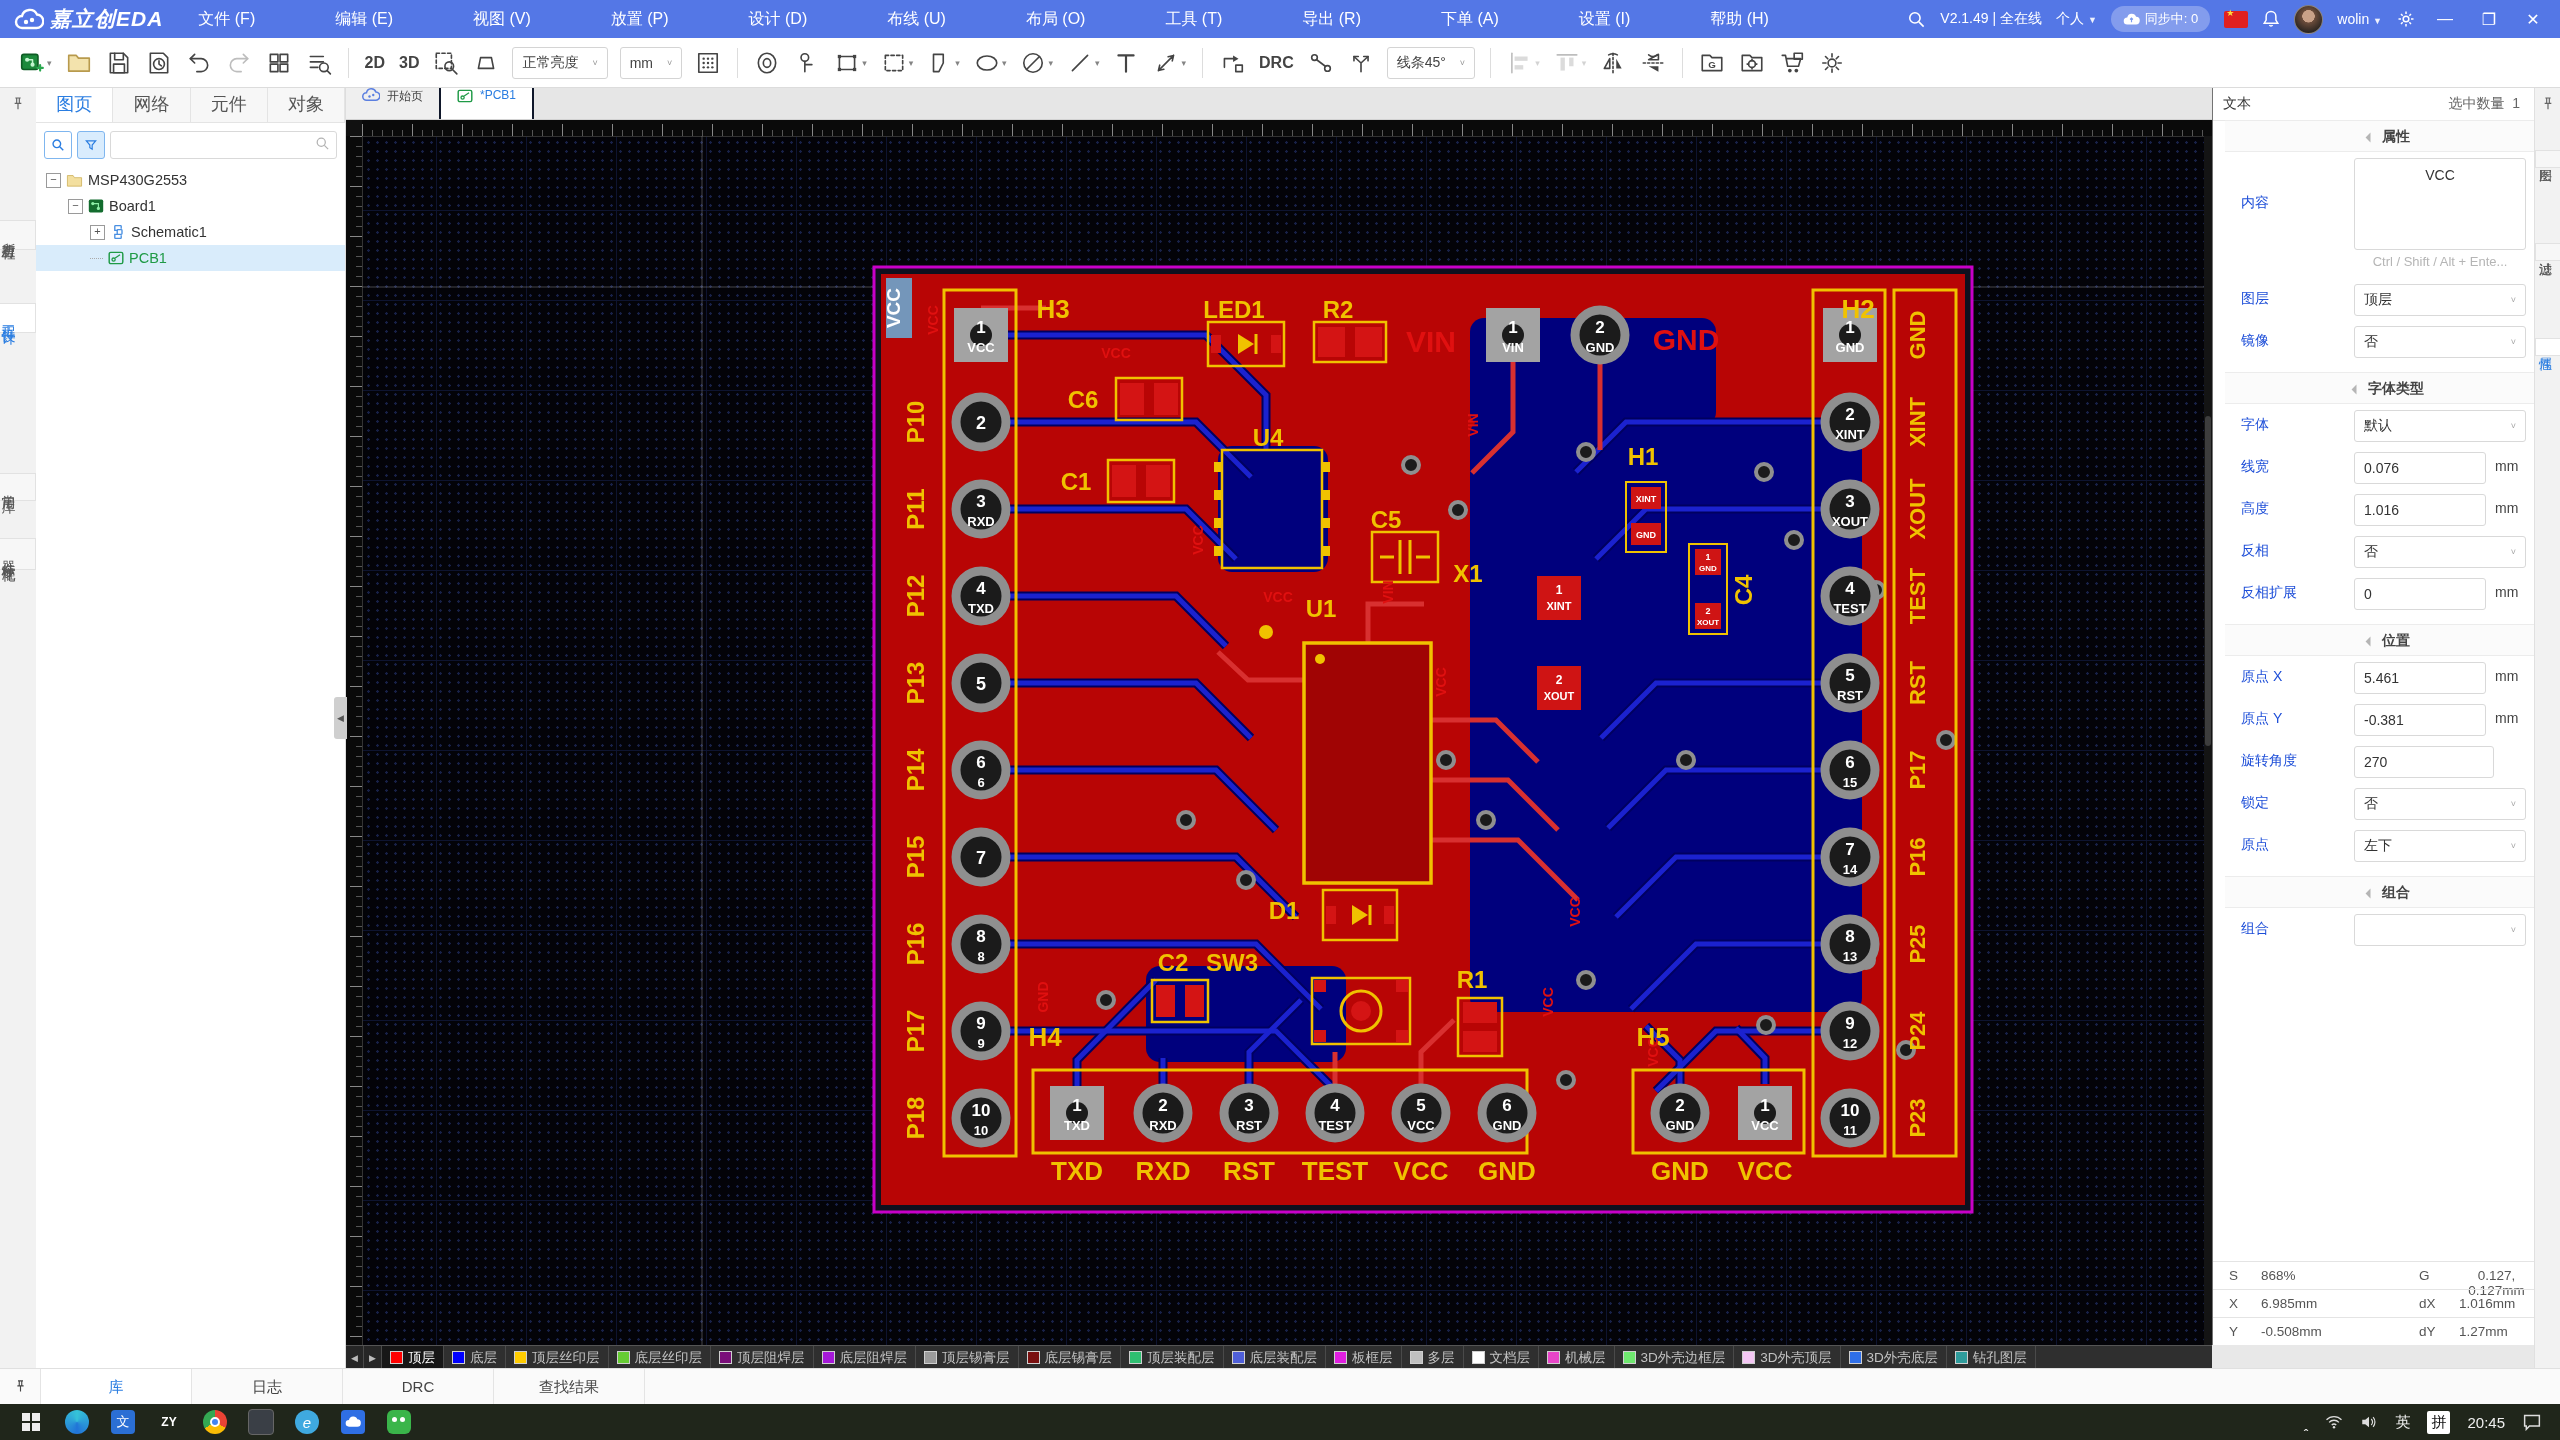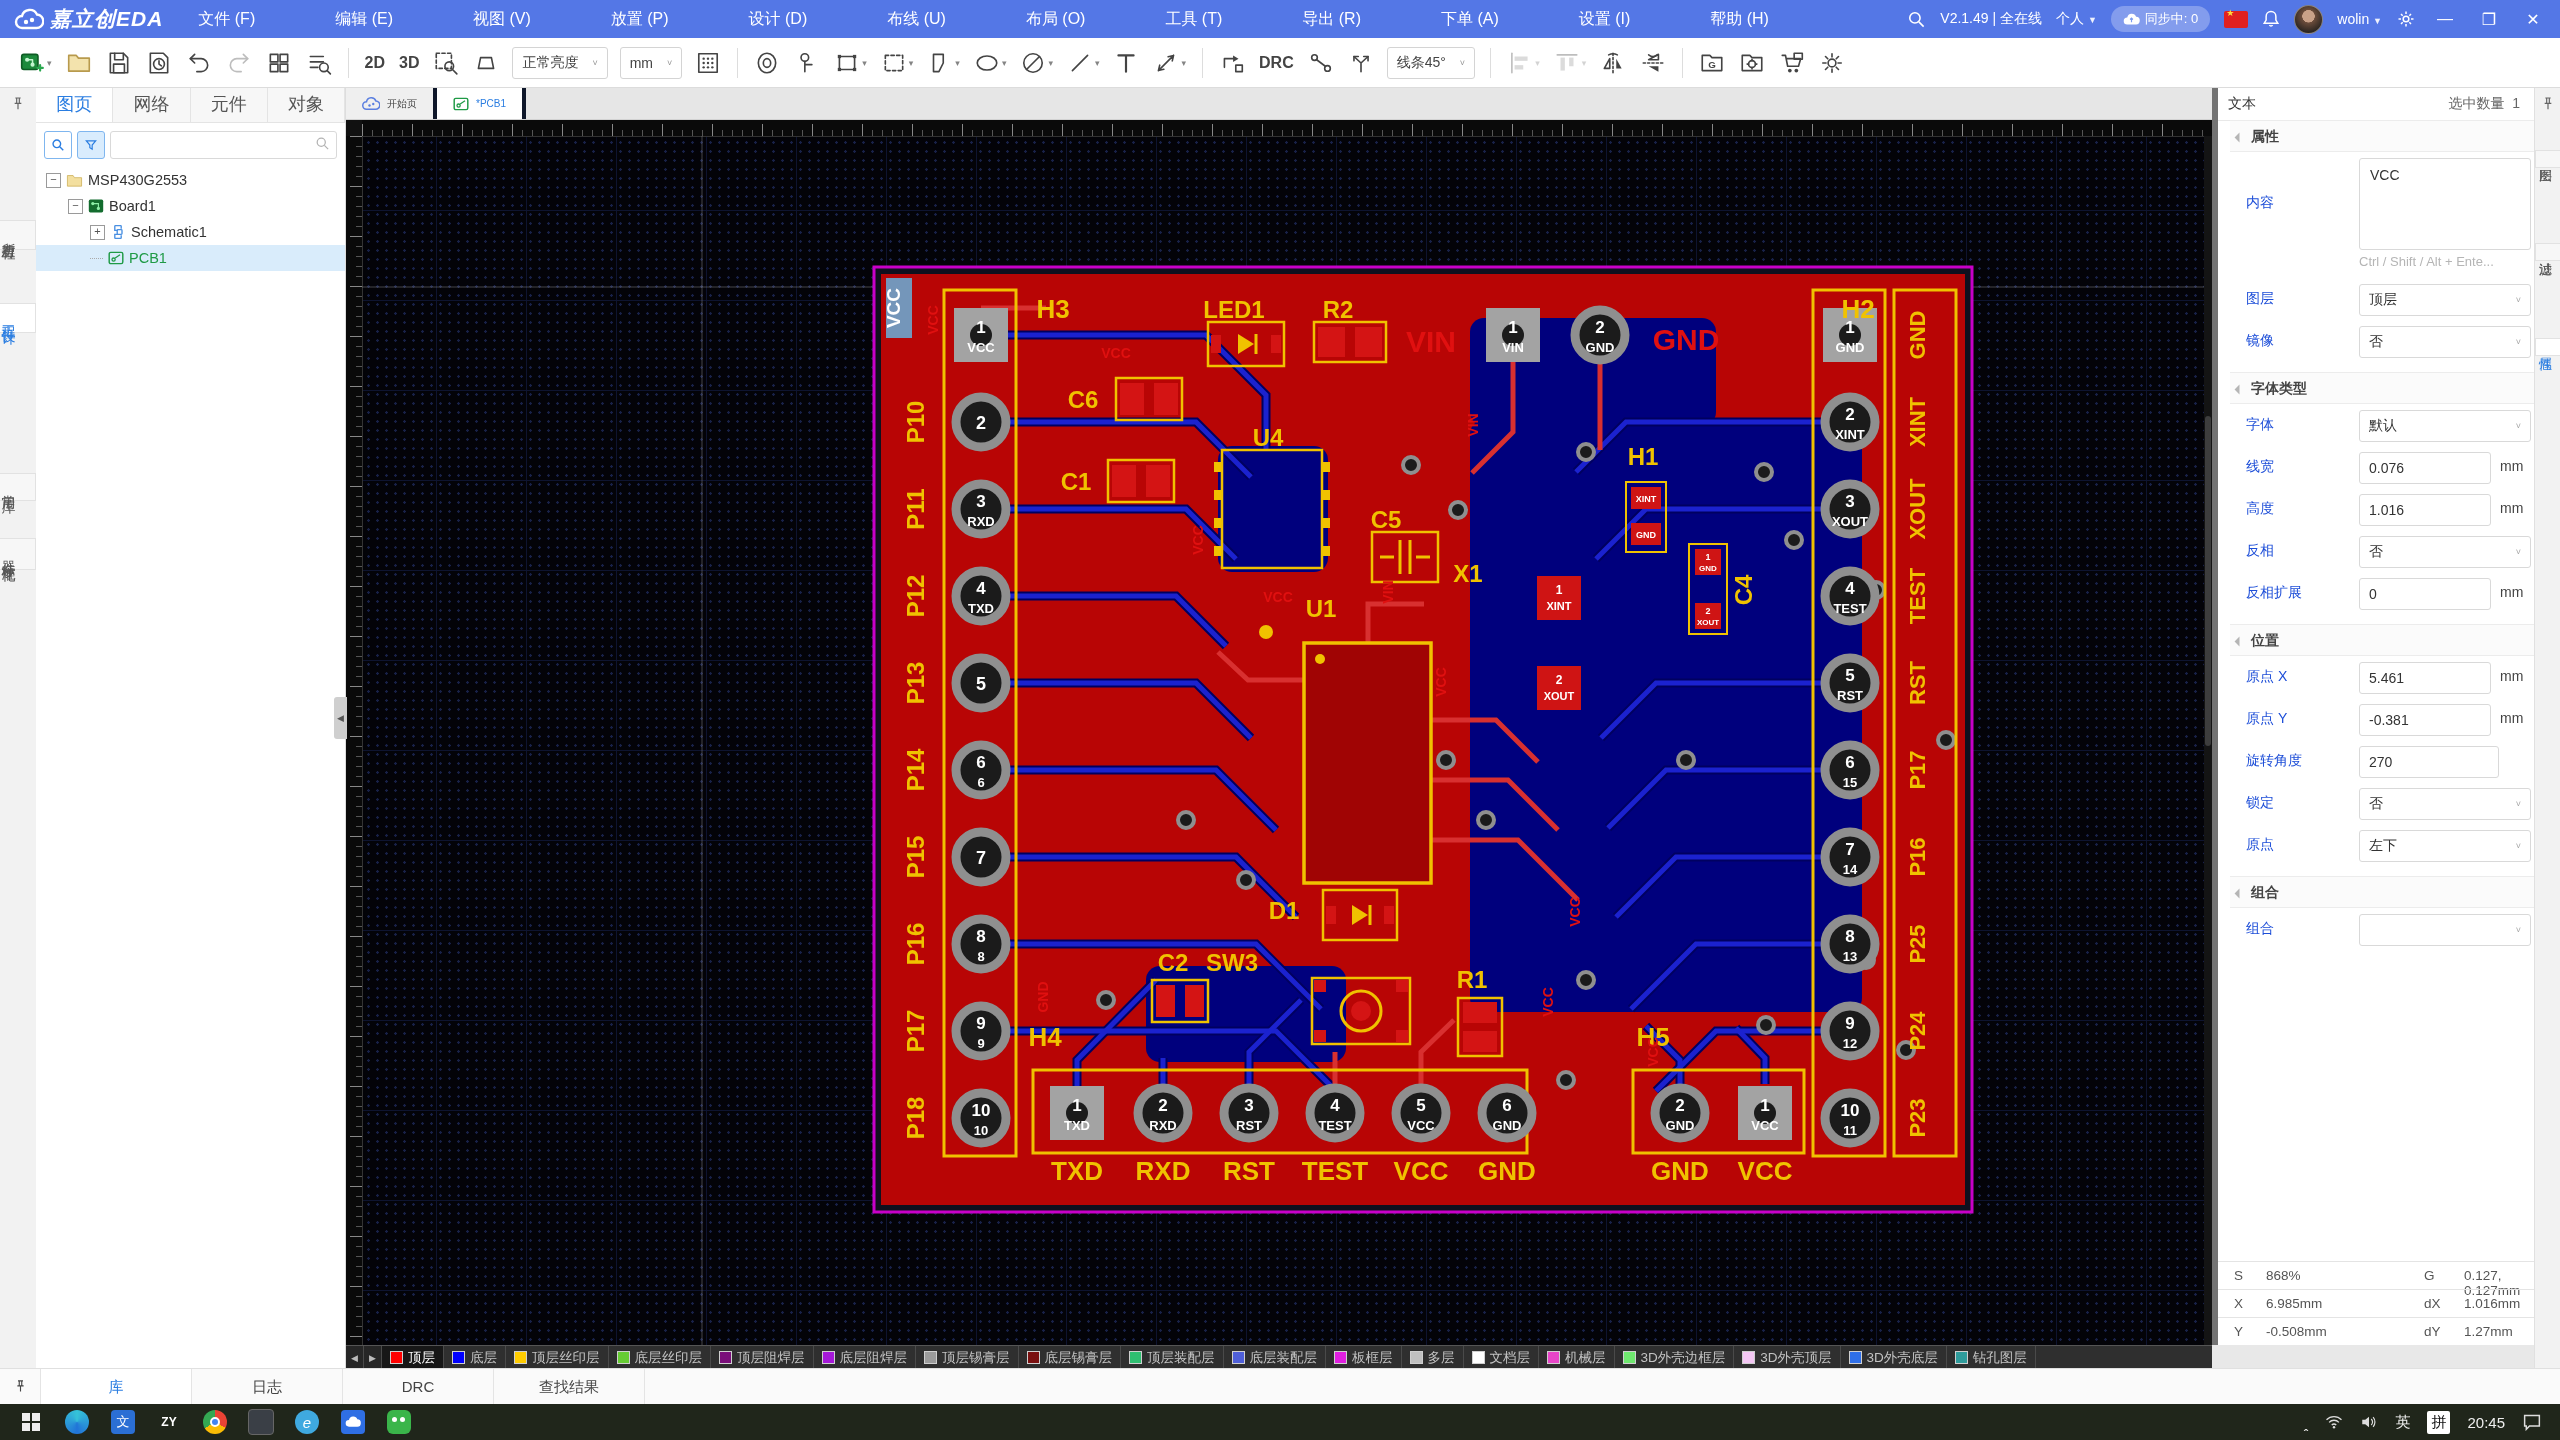--- a/index.html
+++ b/index.html
@@ -46,40 +46,40 @@
   #lp-input{flex:1;height:26px;border:1px solid #d9d9d9;border-radius:3px;position:relative;}
   #lp-input .mag{position:absolute;right:6px;top:4px;opacity:.45;}
   .tree-row{display:flex;align-items:center;height:26px;font-size:14.5px;color:#333;gap:5px;}
   .tree-row.selected{background:#d9ecfb;}
   .tree-row .tgl{width:13px;height:13px;border:1px solid #9a9a9a;font-size:11px;line-height:11px;
     text-align:center;color:#555;background:#fff;flex:none;}
   .tree-row .leaf{width:13px;flex:none;border-bottom:1px dotted #aaa;height:1px;}
   
   #doctabs{left:346px;top:88px;width:1866px;height:32px;background:#e6e6e6;border-bottom:1px solid #d2d2d2;
     display:flex;box-sizing:border-box;}
-  .doctab{display:flex;align-items:center;gap:7px;padding:0 16px;font-size:10px;color:#444;
-    border-right:4px solid #0f172a;background:#efefef;}
+  .doctab{display:flex;gap:7px;padding:0 16px;font-size:12px;color:#444;
+    border-right:2px solid #0f172a;background:#efefef;}
   .doctab.active{background:#fff;color:#2a7de1;}
   
   #canvas{left:346px;top:120px;width:1866px;height:1225px;background-color:#030308;
     background-image:linear-gradient(#0e1430 1px,transparent 1px),linear-gradient(90deg,#0e1430 1px,transparent 1px),radial-gradient(#182148 1px,transparent 1.5px);
     background-size:90px 90px,90px 90px,9px 9px;overflow:hidden;}
   .ruler-h{position:absolute;left:16px;top:0;width:1850px;height:16px;background:#0a0a0a;border-bottom:1px solid #333;
     background-image:repeating-linear-gradient(90deg,#888 0 1px,transparent 1px 50px),repeating-linear-gradient(90deg,#555 0 1px,transparent 1px 10px);
     background-size:100% 12px,100% 6px;background-position:left bottom,left bottom;background-repeat:no-repeat;}
   .ruler-v{position:absolute;left:0;top:16px;width:16px;height:1209px;background:#0a0a0a;border-right:1px solid #333;
     background-image:repeating-linear-gradient(180deg,#888 0 1px,transparent 1px 50px),repeating-linear-gradient(180deg,#555 0 1px,transparent 1px 10px);
     background-size:12px 100%,6px 100%;background-position:right top,right top;background-repeat:no-repeat;}
   .ruler-corner{position:absolute;left:0;top:0;width:16px;height:16px;background:#111;border-right:1px solid #333;border-bottom:1px solid #333;}
   #vscroll{position:absolute;right:0;top:16px;width:8px;height:1209px;background:#141414;}
   #vscroll .thumb{position:absolute;left:1px;top:280px;width:6px;height:330px;background:#3d3d3d;border-radius:3px;}
   #splitter-handle{left:334px;top:697px;width:13px;height:42px;background:#cfcfcf;border-radius:3px 0 0 3px;
     font-size:9px;color:#555;display:flex;align-items:center;justify-content:center;}
   
-  #rightpanel{left:2212px;top:88px;width:322px;height:1257px;background:#fff;border-left:6px solid #737373;box-sizing:border-box;font-size:14px;color:#333;}
+  #rightpanel{left:2212px;top:88px;width:322px;height:1257px;background:#fff;border-left:1px solid #737373;box-sizing:border-box;font-size:14px;color:#333;text-align:center;}
   #rp-title{position:absolute;left:0;top:0;width:100%;height:32px;border-bottom:1px solid #e8e8e8;}
   .rp-header{position:absolute;left:0;width:100%;height:30px;background:#fbfbfb;border-top:1px solid #ececec;
     border-bottom:1px solid #ececec;line-height:30px;font-weight:bold;color:#444;margin-left:12px;}
   .rp-header .tri{display:inline-block;width:0;height:0;border-left:7px solid #b5b5b5;border-top:7px solid transparent;margin:0 8px 0 6px;transform:rotate(45deg);}
   .rp-label{position:absolute;left:28px;color:#1d4ed8;}
   .rp-select,.rp-input{position:absolute;left:141px;height:32px;border:1px solid #d9d9d9;border-radius:3px;
     box-sizing:border-box;display:flex;align-items:center;padding:0 9px;color:#333;background:#fff;}
   .rp-select{justify-content:space-between;width:172px;}
   .rp-input{width:132px;}
   .rp-input.wide{width:140px;}

